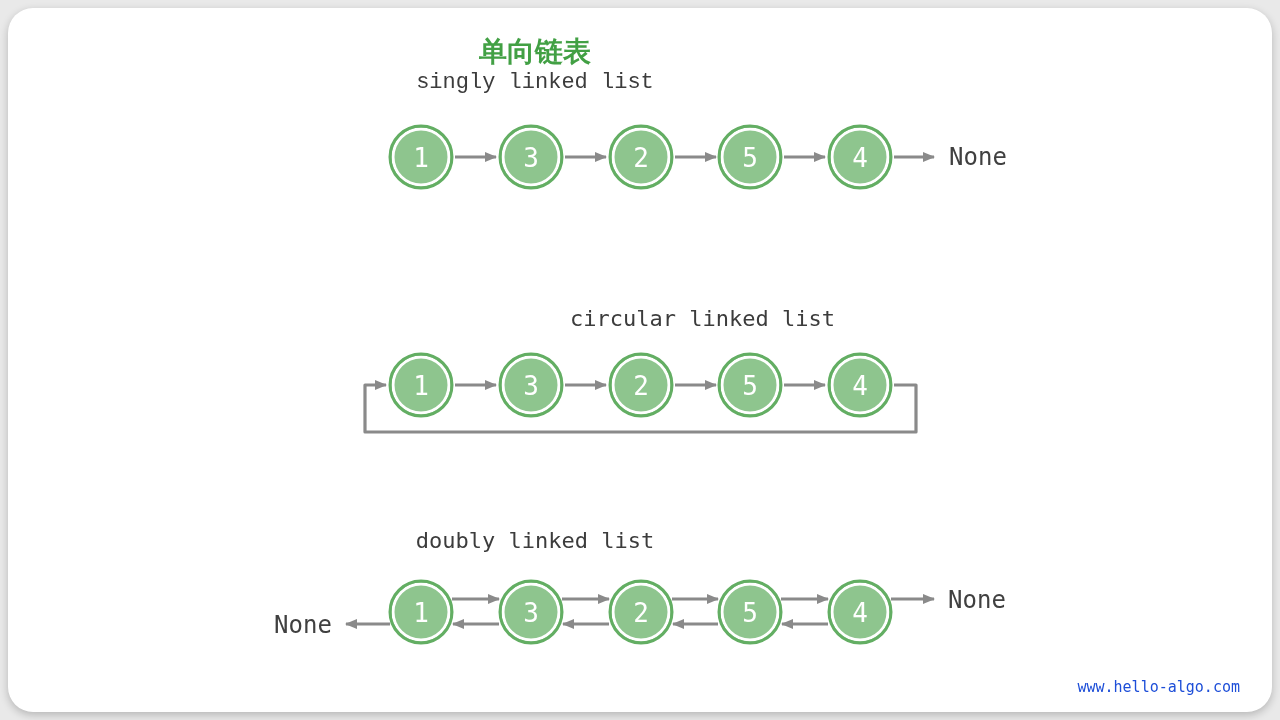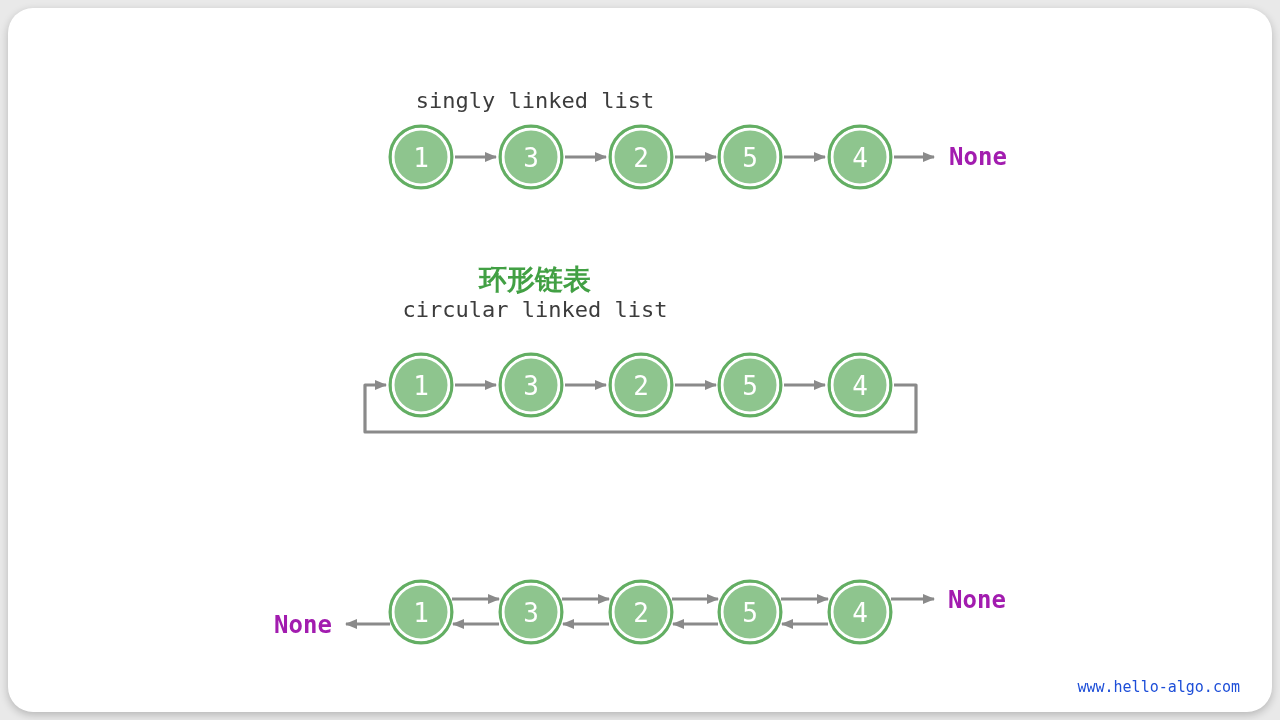--- a/index.html
+++ b/index.html
@@ -19,37 +19,37 @@
   .section-title{
     position:absolute;left:235px;width:600px;text-align:center;
     font-weight:700;font-size:28px;line-height:32px;color:#42A044;
     font-family:"Liberation Sans",sans-serif;
   }
   .section-subtitle{
     position:absolute;left:235px;width:600px;text-align:center;
     font-size:22px;line-height:28px;color:#3C3C3C;font-weight:500;
     font-family:"DejaVu Sans Mono","Liberation Mono",monospace;
   }
-  .t1{top:36px;}  .s1{top:87px;}
-  .t2{top:264px;} .s2{top:296px;}
+  .t1{top:36px;}  .s1{top:69px;font-family:Liberation Mono, monospace;}
+  .t2{top:264px;} .s2{top:305px;text-align:right;}
   .t3{top:491px;} .s3{top:527px;}
 
   .node{
     position:absolute;width:65px;height:65px;box-sizing:border-box;
     transform:translate(-50%,-50%);
     border:3px solid #63AE63;border-radius:50%;
     background:#8EC58E;
     box-shadow:inset 0 0 0 3px #FFFFFF;
     display:flex;align-items:center;justify-content:center;
     color:#FFFFFF;font-size:26px;font-weight:500;
     font-family:"DejaVu Sans Mono","Liberation Mono",monospace;
   }
   .none-label{
     position:absolute;transform:translate(-50%,-50%);
-    color:#a21caf;font-size:24px;font-weight:700;
+    color:#404040;font-size:24px;font-weight:400;
     font-family:"DejaVu Sans Mono","Liberation Mono",monospace;
     white-space:nowrap;
   }
   .watermark{
     position:absolute;right:40px;bottom:24px;
     color:#1d4ed8;font-size:15px;
     font-family:"DejaVu Sans Mono","Liberation Mono",monospace;
   }
   .arrow{stroke:#8A8A8A;stroke-width:3.2;fill:none;stroke-linejoin:round;}
 </style>
@@ -86,38 +86,39 @@
     <path class="arrow" d="M781,599 L828,599" marker-end="url(#arrhead)"></path>
     <path class="arrow" d="M891,599 L934,599" marker-end="url(#arrhead)"></path>
 
     <path class="arrow" d="M499,624 L453,624" marker-end="url(#arrhead)"></path>
     <path class="arrow" d="M609,624 L563,624" marker-end="url(#arrhead)"></path>
     <path class="arrow" d="M718,624 L673,624" marker-end="url(#arrhead)"></path>
     <path class="arrow" d="M828,624 L782,624" marker-end="url(#arrhead)"></path>
     <path class="arrow" d="M390,624 L346,624" marker-end="url(#arrhead)"></path>
   </svg>
 
+  <div class="section-title t1">单向链表</div>
   <div class="section-subtitle s1">singly linked list</div>
 
   <div class="node" style="left:421px;top:157px">1</div>
   <div class="node" style="left:531px;top:157px">3</div>
   <div class="node" style="left:641px;top:157px">2</div>
   <div class="node" style="left:750px;top:157px">5</div>
   <div class="node" style="left:860px;top:157px">4</div>
   <div class="none-label" style="left:978px;top:157px">None</div>
 
-  <div class="section-title t2">环形链表</div>
   <div class="section-subtitle s2">circular linked list</div>
 
   <div class="node" style="left:421px;top:385px">1</div>
   <div class="node" style="left:531px;top:385px">3</div>
   <div class="node" style="left:641px;top:385px">2</div>
   <div class="node" style="left:750px;top:385px">5</div>
   <div class="node" style="left:860px;top:385px">4</div>
 
+  <div class="section-subtitle s3">doubly linked list</div>
 
   <div class="none-label" style="left:303px;top:625px">None</div>
   <div class="node" style="left:421px;top:612px">1</div>
   <div class="node" style="left:531px;top:612px">3</div>
   <div class="node" style="left:641px;top:612px">2</div>
   <div class="node" style="left:750px;top:612px">5</div>
   <div class="node" style="left:860px;top:612px">4</div>
   <div class="none-label" style="left:977px;top:600px">None</div>
 
   <div class="watermark">www.hello-algo.com</div>

